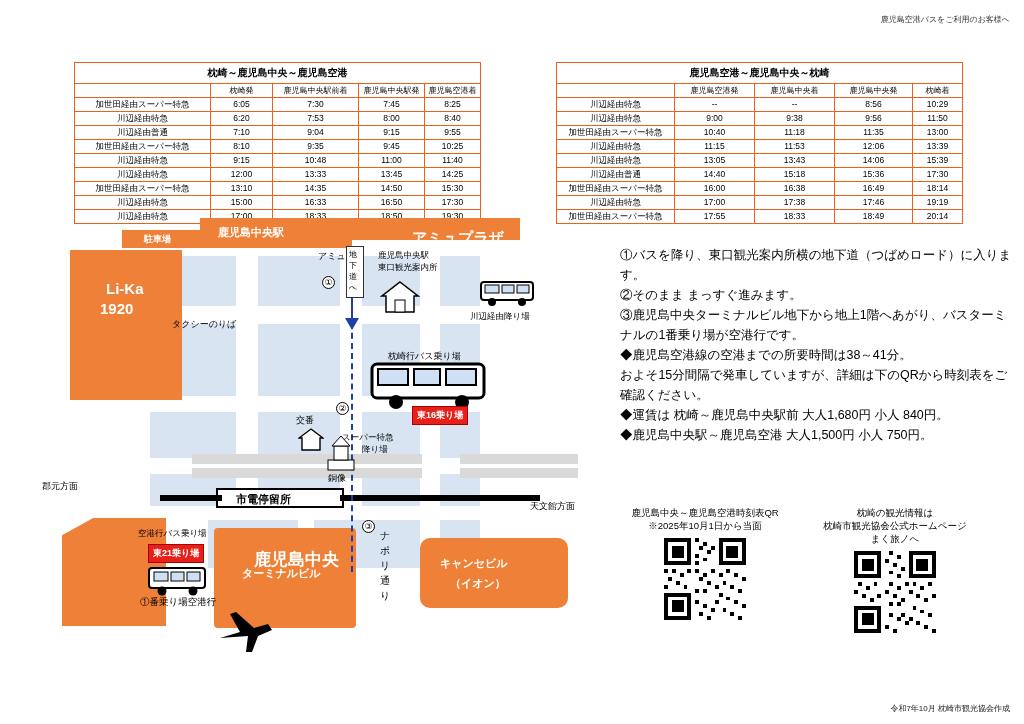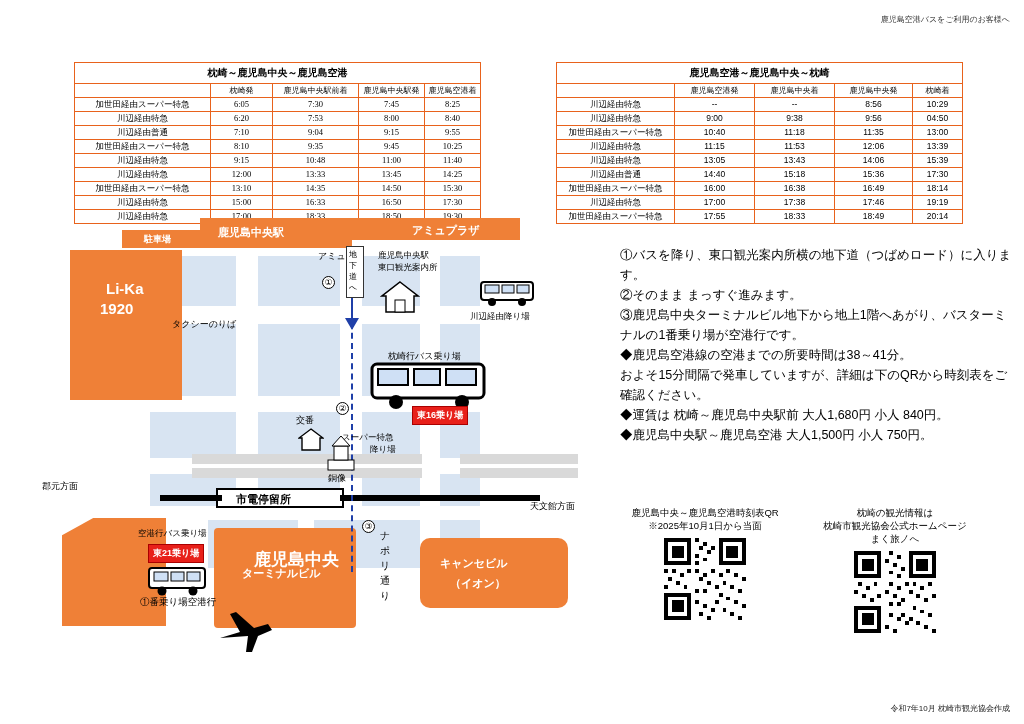--- a/index.html
+++ b/index.html
@@ -36,21 +36,21 @@
     border-bottom:none;
     font-size:10px;
     font-weight:bold;
     padding:3px 0 3px;
     background:#fff;
     caption-side:top;
   }
   table.sched thead th { font-weight:normal; font-size:8px; }
   table.sched td.rowlabel { text-align:center; }
 
-  #table-left { left:74px; top:62px;font-family:Liberation Serif, serif; }
+  #table-left { left:74px; top:62px; }
   #table-left table { width:406px; }
   #table-left col.c0 { width:136px; }
   #table-left col.c1 { width:62px; }
   #table-left col.c2 { width:86px; }
   #table-left col.c3 { width:66px; }
   #table-left col.c4 { width:56px; }
 
   #table-right { left:556px; top:62px; }
   #table-right table { width:406px; }
   #table-right col.c0 { width:118px; }
@@ -218,21 +218,21 @@
         <td>--</td>
         <td>--</td>
         <td>8:56</td>
         <td>10:29</td>
       </tr>
       <tr>
         <td class="rowlabel">川辺経由特急</td>
         <td>9:00</td>
         <td>9:38</td>
         <td>9:56</td>
-        <td>04:50</td>
+        <td>11:50</td>
       </tr>
       <tr>
         <td class="rowlabel">加世田経由スーパー特急</td>
         <td>10:40</td>
         <td>11:18</td>
         <td>11:35</td>
         <td>13:00</td>
       </tr>
       <tr>
         <td class="rowlabel">川辺経由特急</td>
@@ -314,21 +314,21 @@
   <div class="blk" style="left:300px; top:277px; width:200px; height:6px; background:#000;"></div>
 
   <div class="dashed-v" style="left:311px; top:54px; height:300px;"></div>
 
   <svg style="position:absolute; left:303px; top:62px;" width="18" height="50">
     <polygon points="8,0 8,38 2,38 9,50 16,38 10,38 10,0" fill="#1f3fa8"></polygon>
   </svg>
 
   <div class="lbl w" style="left:104px; top:15px;">駐車場</div>
   <div class="lbl w" style="left:178px; top:7px; font-size:11px;">鹿児島中央駅</div>
-  <div class="lbl w" style="left:372px; top:5px; font-size:11px;">アミュプラザ</div>
+  <div class="lbl w" style="left:372px; top:11px; font-size:15px;">アミュプラザ</div>
   <div class="lbl" style="left:278px; top:32px;">アミュ広場</div>
   <div class="lbl w" style="left:60px; top:62px; font-size:15px;margin-left:6px;">Li-Ka</div>
   <div class="lbl w" style="left:60px; top:82px; font-size:15px;">1920</div>
 
   <div class="blk" style="left:306px; top:28px; width:18px; height:52px; background:#fff; border:1px solid #333;"></div>
   <div class="lbl" style="left:309px; top:31px; width:14px; font-size:8px; line-height:11px; white-space:normal;">地下道へ</div>
 
   <svg style="position:absolute; left:340px; top:62px;" width="40" height="34">
     <polygon points="20,2 38,16 34,16 34,32 6,32 6,16 2,16" fill="#fff" stroke="#000" stroke-width="1.5"></polygon>
     <rect x="15" y="20" width="10" height="12" fill="#fff" stroke="#000"></rect>
@@ -358,21 +358,21 @@
       <circle cx="92" cy="40" r="7" fill="#000"></circle>
   </svg>
   <div class="redbox" style="left:372px; top:188px;">東16乗り場</div>
 
   <svg style="position:absolute; left:258px; top:210px;" width="26" height="24">
     <polygon points="13,1 25,10 22,10 22,22 4,22 4,10 1,10" fill="#fff" stroke="#000" stroke-width="1.4"></polygon>
   </svg>
   <div class="lbl" style="left:256px; top:196px;">交番</div>
 
   <div class="lbl" style="left:302px; top:214px; font-size:8.5px;">スーパー特急</div>
-  <div class="lbl" style="left:322px; top:226px; font-size:8.5px;padding-left:8px;">降り場</div>
+  <div class="lbl" style="left:322px; top:226px; font-size:8.5px;">降り場</div>
 
   <svg style="position:absolute; left:284px; top:218px;" width="34" height="36">
     <rect x="4" y="24" width="26" height="10" fill="#fff" stroke="#000"></rect>
     <rect x="10" y="10" width="14" height="14" fill="#fff" stroke="#000"></rect>
     <polygon points="17,0 26,10 8,10" fill="#fff" stroke="#000"></polygon>
   </svg>
   <div class="lbl" style="left:288px; top:254px;">銅像</div>
 
   <div class="lbl b" style="left:196px; top:274px; font-size:11px;">市電停留所</div>
   <div class="lbl" style="left:2px; top:262px;">郡元方面</div>

